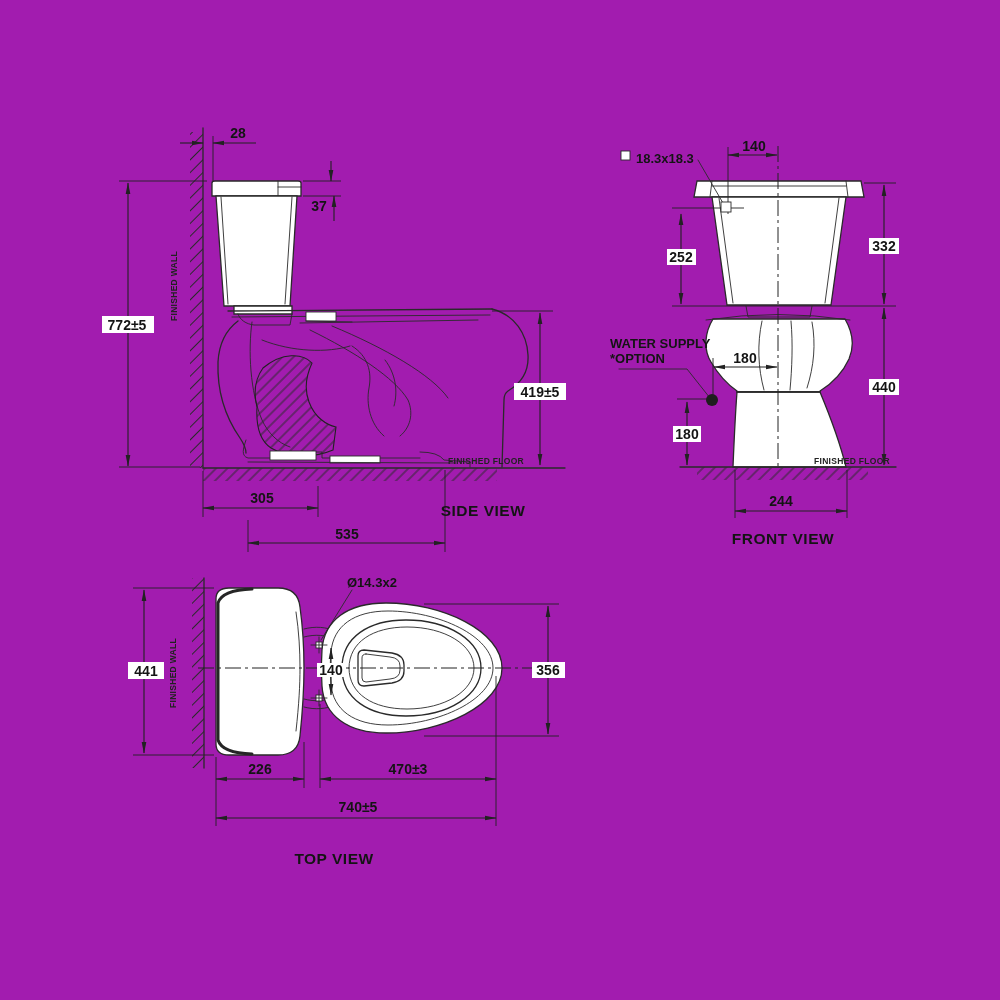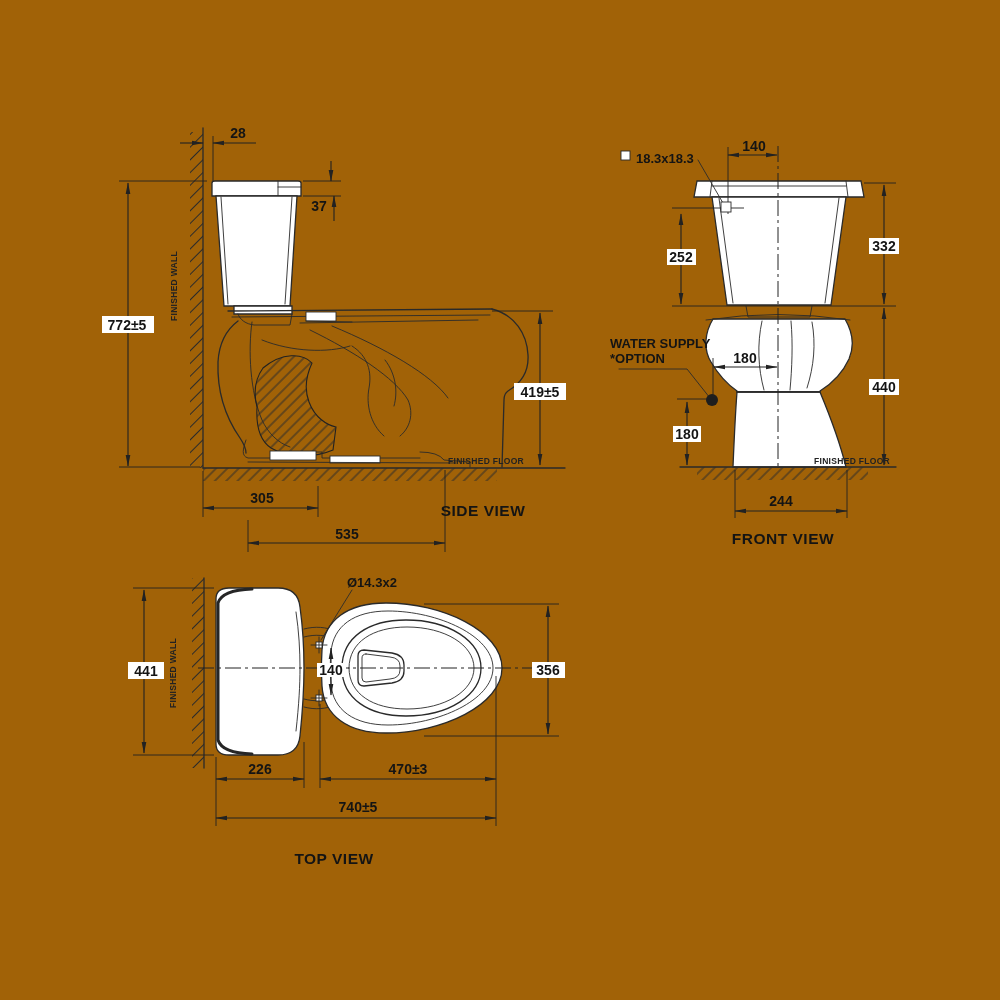--- a/index.html
+++ b/index.html
@@ -1,16 +1,16 @@
 <!DOCTYPE html>
 <html><head>
 <meta charset="utf-8">
 <style>
   html,body{margin:0;padding:0;background:#ffffff;}
-  .stage{position:relative;width:1000px;height:1000px;background:#a16207;overflow:hidden;}
+  .stage{position:relative;width:1000px;height:1000px;background:#a21caf;overflow:hidden;}
   svg{display:block;}
   .ln{stroke:#2a2a2a;stroke-width:1.3;fill:none;stroke-linecap:round;}
   .thin{stroke:#2a2a2a;stroke-width:0.9;fill:none;stroke-linecap:round;}
   .thick{stroke:#262626;stroke-width:3;fill:none;stroke-linecap:round;}
   .dimln{stroke:#222;stroke-width:1.1;fill:none;}
   .extln{stroke:#222;stroke-width:0.9;fill:none;}
   .cl{stroke:#222;stroke-width:1;fill:none;stroke-dasharray:16 4 3 4;}
   .white{fill:#ffffff;}
   .dim{font:bold 14px "Liberation Sans",sans-serif;fill:#141414;}
   .viewlabel{font:bold 15.5px "Liberation Sans",sans-serif;fill:#141414;letter-spacing:0.5px;}

